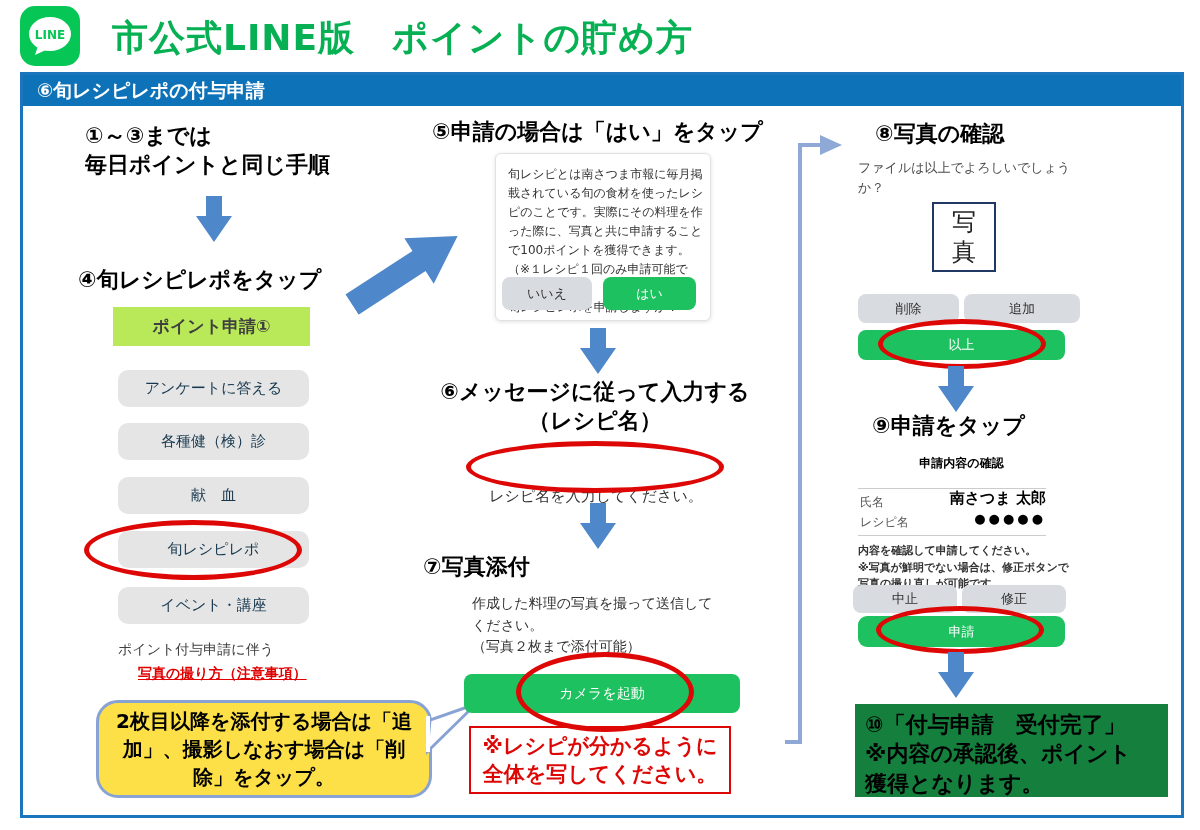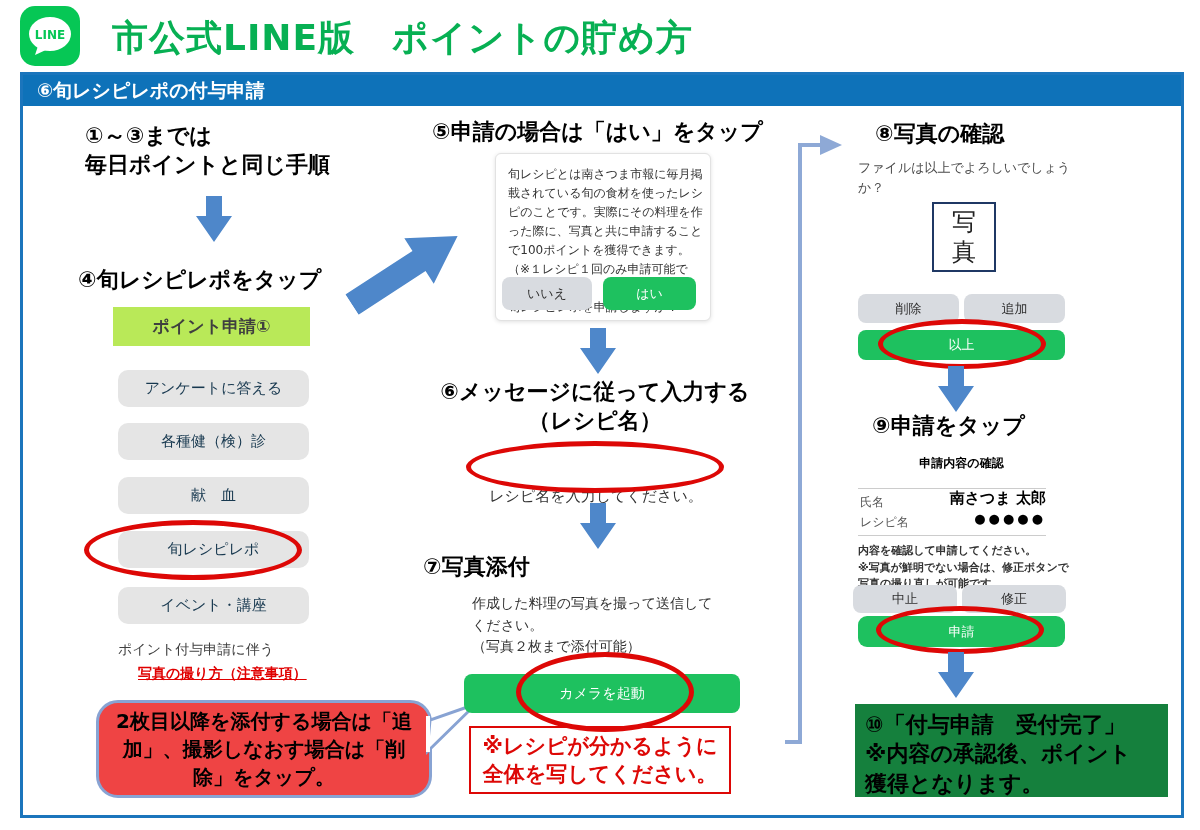--- a/index.html
+++ b/index.html
@@ -37,21 +37,21 @@
   .point-box { left:113px; top:307px; width:197px; height:39px; background:#b9e958;
     display:flex; align-items:center; justify-content:center;
     font-size:17px; font-weight:bold; color:#3f3f3f; }
   .menu-btn { left:118px; width:191px; height:37px; background:#e5e5e5;
     border-radius:10px; color:#17384f; font-size:15px; font-weight:500;
     display:flex; align-items:center; justify-content:center;font-family:Liberation Mono, monospace; }
   .note1 { left:118px; top:641px; font-size:14px; color:#3f3f3f; }
   .note-link { left:138px; top:665px; font-size:14px; font-weight:bold;
     color:#e00000; text-decoration:underline; }
   .bubble { left:96px; top:700px; width:336px; height:98px; border:3px solid #88a3d3;
-    border-radius:22px; background:#ef4444; display:flex; align-items:center;
+    border-radius:22px; background:#fde047; display:flex; align-items:center;
     justify-content:center; text-align:center; font-size:20px; font-weight:bold;
     line-height:1.4; padding:4px 16px; }
   .bubble-tail { left:426px; top:700px; width:55px; height:62px; }
   .diag-arrow { left:342px; top:240px; width:130px; height:60px;
     transform:rotate(-33deg); }
 
   
   .step5 { left:432px; top:118px; }
   .dialog { left:495px; top:153px; width:216px; height:168px; background:#fff;
     border:1px solid #e2e2e2; border-radius:6px; box-shadow:0 1px 4px rgba(0,0,0,.12); }
@@ -80,21 +80,21 @@
 
   
   .step8 { left:875px; top:120px; }
   .confirm-text { left:858px; top:158px; width:232px; font-size:13px;
     color:#4a4a4a; line-height:1.5; }
   .photo-box { left:932px; top:202px; width:64px; height:70px;
     border:2px solid #1f3864; background:#fff; display:flex; flex-direction:column;
     align-items:center; justify-content:center; }
   .photo-char { font-size:24px; font-weight:300; line-height:1.25; color:#222; }
   .btn-del { left:858px; top:294px; width:101px; height:29px; }
-  .btn-add { left:964px; top:294px; width:101px; height:29px; }
+  .btn-add { left:964px; top:294px; width:116px; height:29px; }
   .btn-done { left:858px; top:330px; width:207px; height:30px; font-size:13px; }
   .ellipse-done { left:878px; top:319px; width:168px; height:50px; }
   .arrow-r1 { left:938px; top:366px; }
   .step9 { left:872px; top:412px; }
   .confirm-title { left:858px; top:455px; width:207px; text-align:center;
     font-size:12px; font-weight:bold; }
   .divider { height:1px; background:#ccc; width:188px; left:858px; }
   .form-label { left:860px; font-size:12px; color:#555; }
   .form-value { width:186px; left:860px; text-align:right; font-weight:bold; }
   .form-note { left:858px; top:543px; width:218px; font-size:11px; font-weight:bold;

